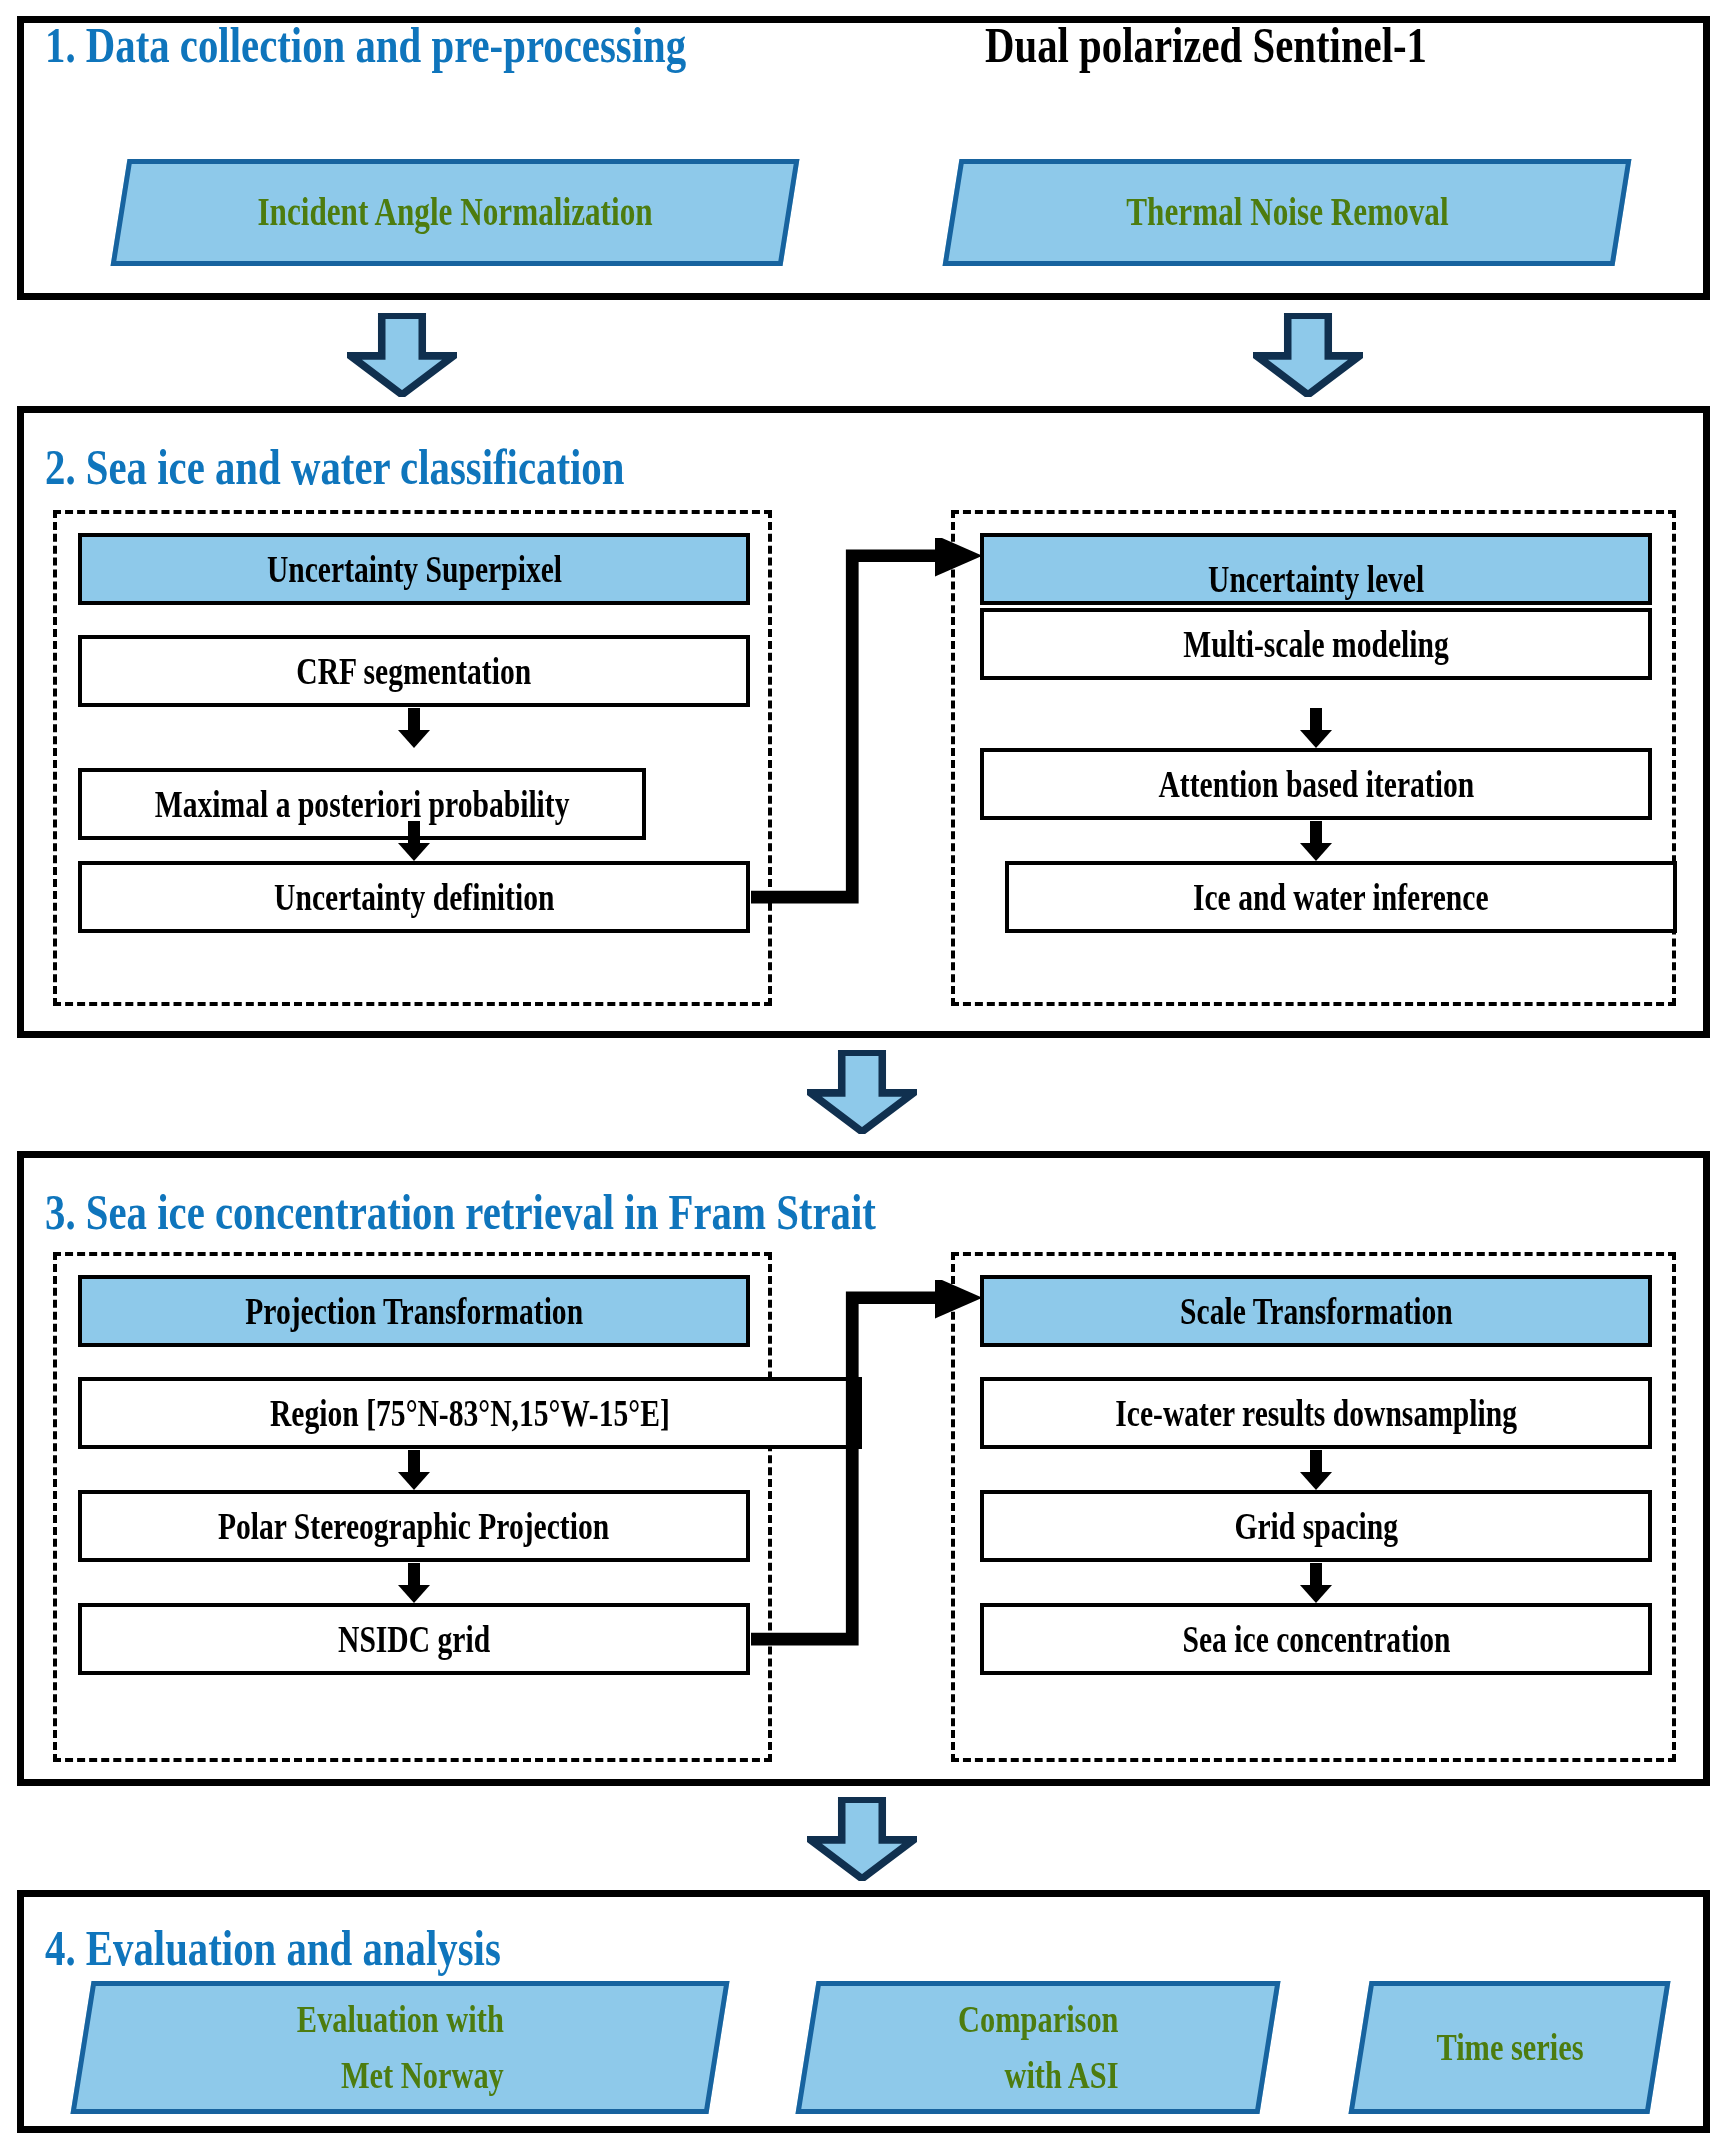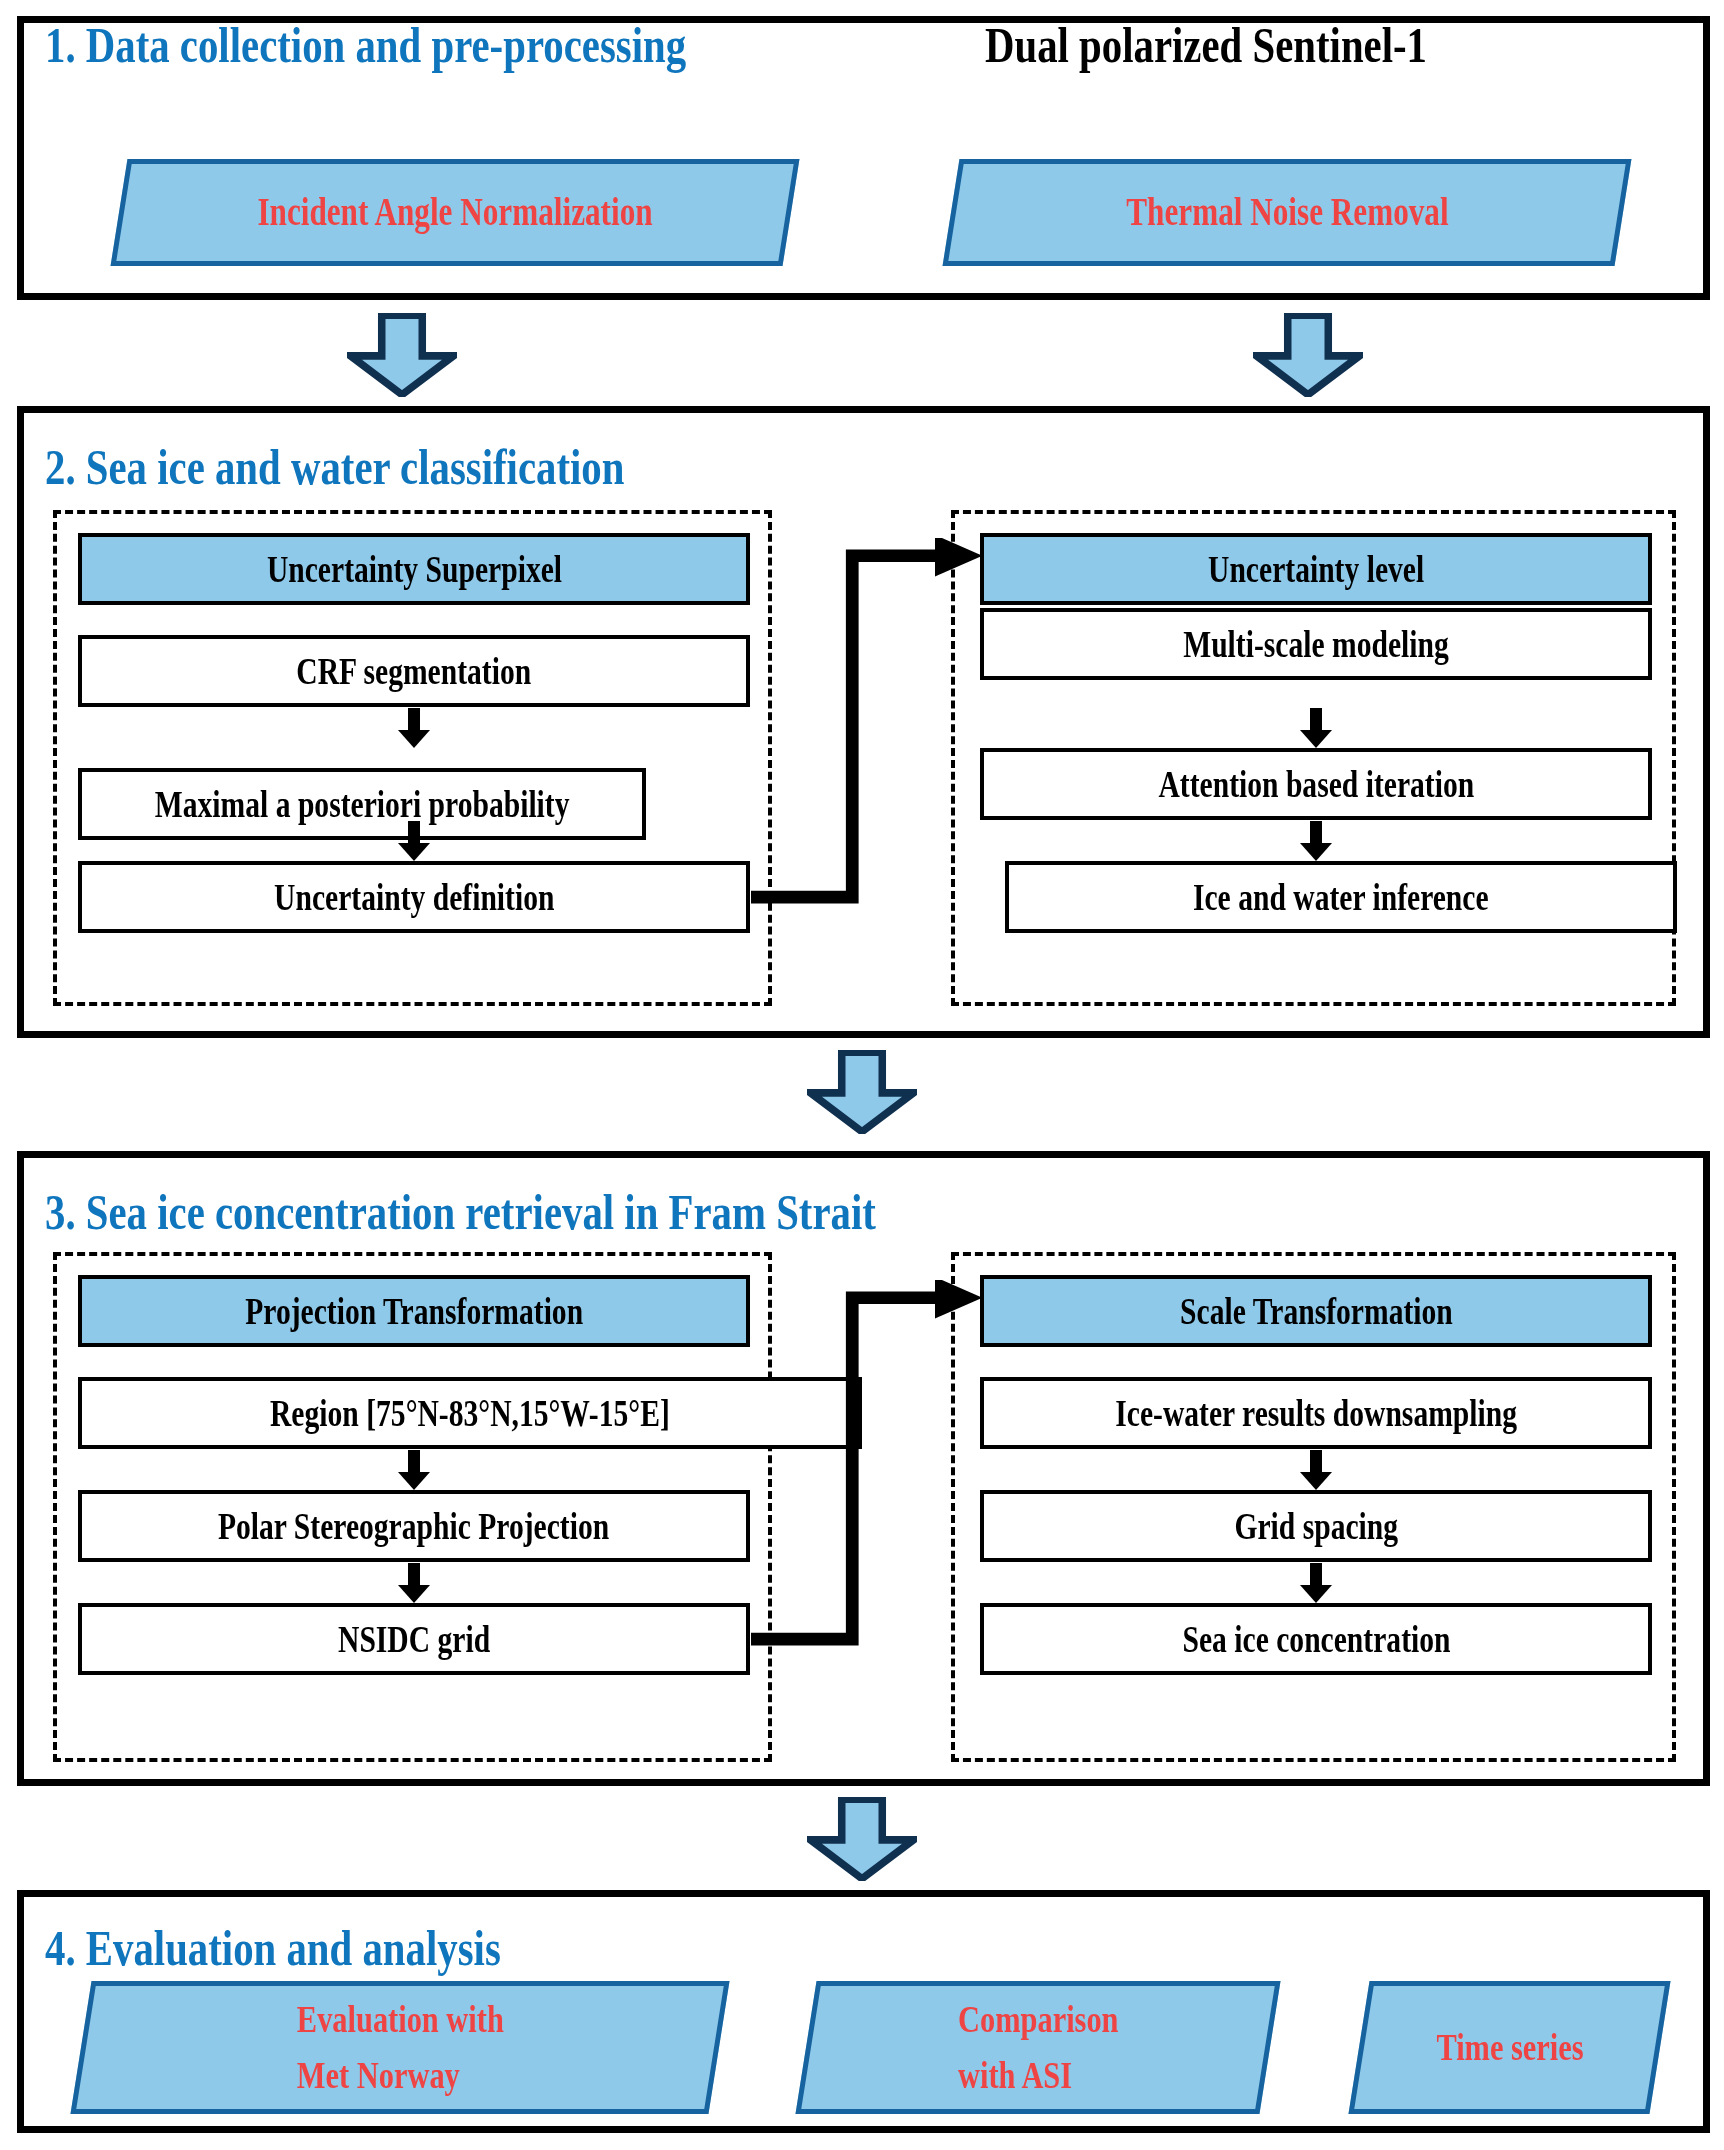--- a/index.html
+++ b/index.html
@@ -56,23 +56,23 @@
   .para-shape{
     position:absolute;left:0;top:0;width:100%;height:100%;
     background:#8ec9ea;
     border:5.2px solid #17639f;
     box-sizing:border-box;
     transform:skewX(-9deg);
   }
   .para-label{
     position:absolute;left:0;top:0;width:100%;height:100%;
     display:flex;align-items:center;justify-content:center;
-    text-align:left;
+    text-align:right;
     font-weight:bold;
-    color:#ef4444;
+    color:#4d7c0f;
     font-family:"Liberation Serif", serif;
     line-height:1.45;
     z-index:2;
   }
   .para-label span{display:block;transform:scaleX(0.80);}
 
   #para-incident{left:119px;  top:159px;  width:672px; height:107px;}
   #para-thermal {left:951px; top:159px;  width:672px; height:107px;}
   #para-incident .para-label,#para-thermal .para-label{font-size:39px;}
 
@@ -118,21 +118,21 @@
   }
   .pbox span{display:block;transform:scaleX(0.80);}
   .pbox.head{background:#8ec9ea;}
 
   
   #b2L0{left:78px; top:533px;  width:672px; height:72px;}
   #b2L1{left:78px; top:635px; width:672px; height:72px;}
   #b2L2{left:78px; top:768px; width:568px; height:72px;}
   #b2L3{left:78px; top:861px; width:672px; height:72px;}
   
-  #b2R0{left:980px; top:533px;  width:672px; height:72px;}
+  #b2R0{left:980px; top:533px;  width:672px; height:72px;align-items:flex-end;}
   #b2R1{left:980px; top:608px; width:672px; height:72px;}
   #b2R2{left:980px; top:748px; width:672px; height:72px;}
   #b2R3{left:980px; top:861px; width:672px; height:72px;margin-left:25px;}
 
   
   #b3L0{left:78px; top:1275px; width:672px; height:72px;}
   #b3L1{left:78px; top:1377px; width:784px; height:72px;}
   #b3L2{left:78px; top:1490px; width:672px; height:72px;}
   #b3L3{left:78px; top:1603px; width:672px; height:72px;}
   

